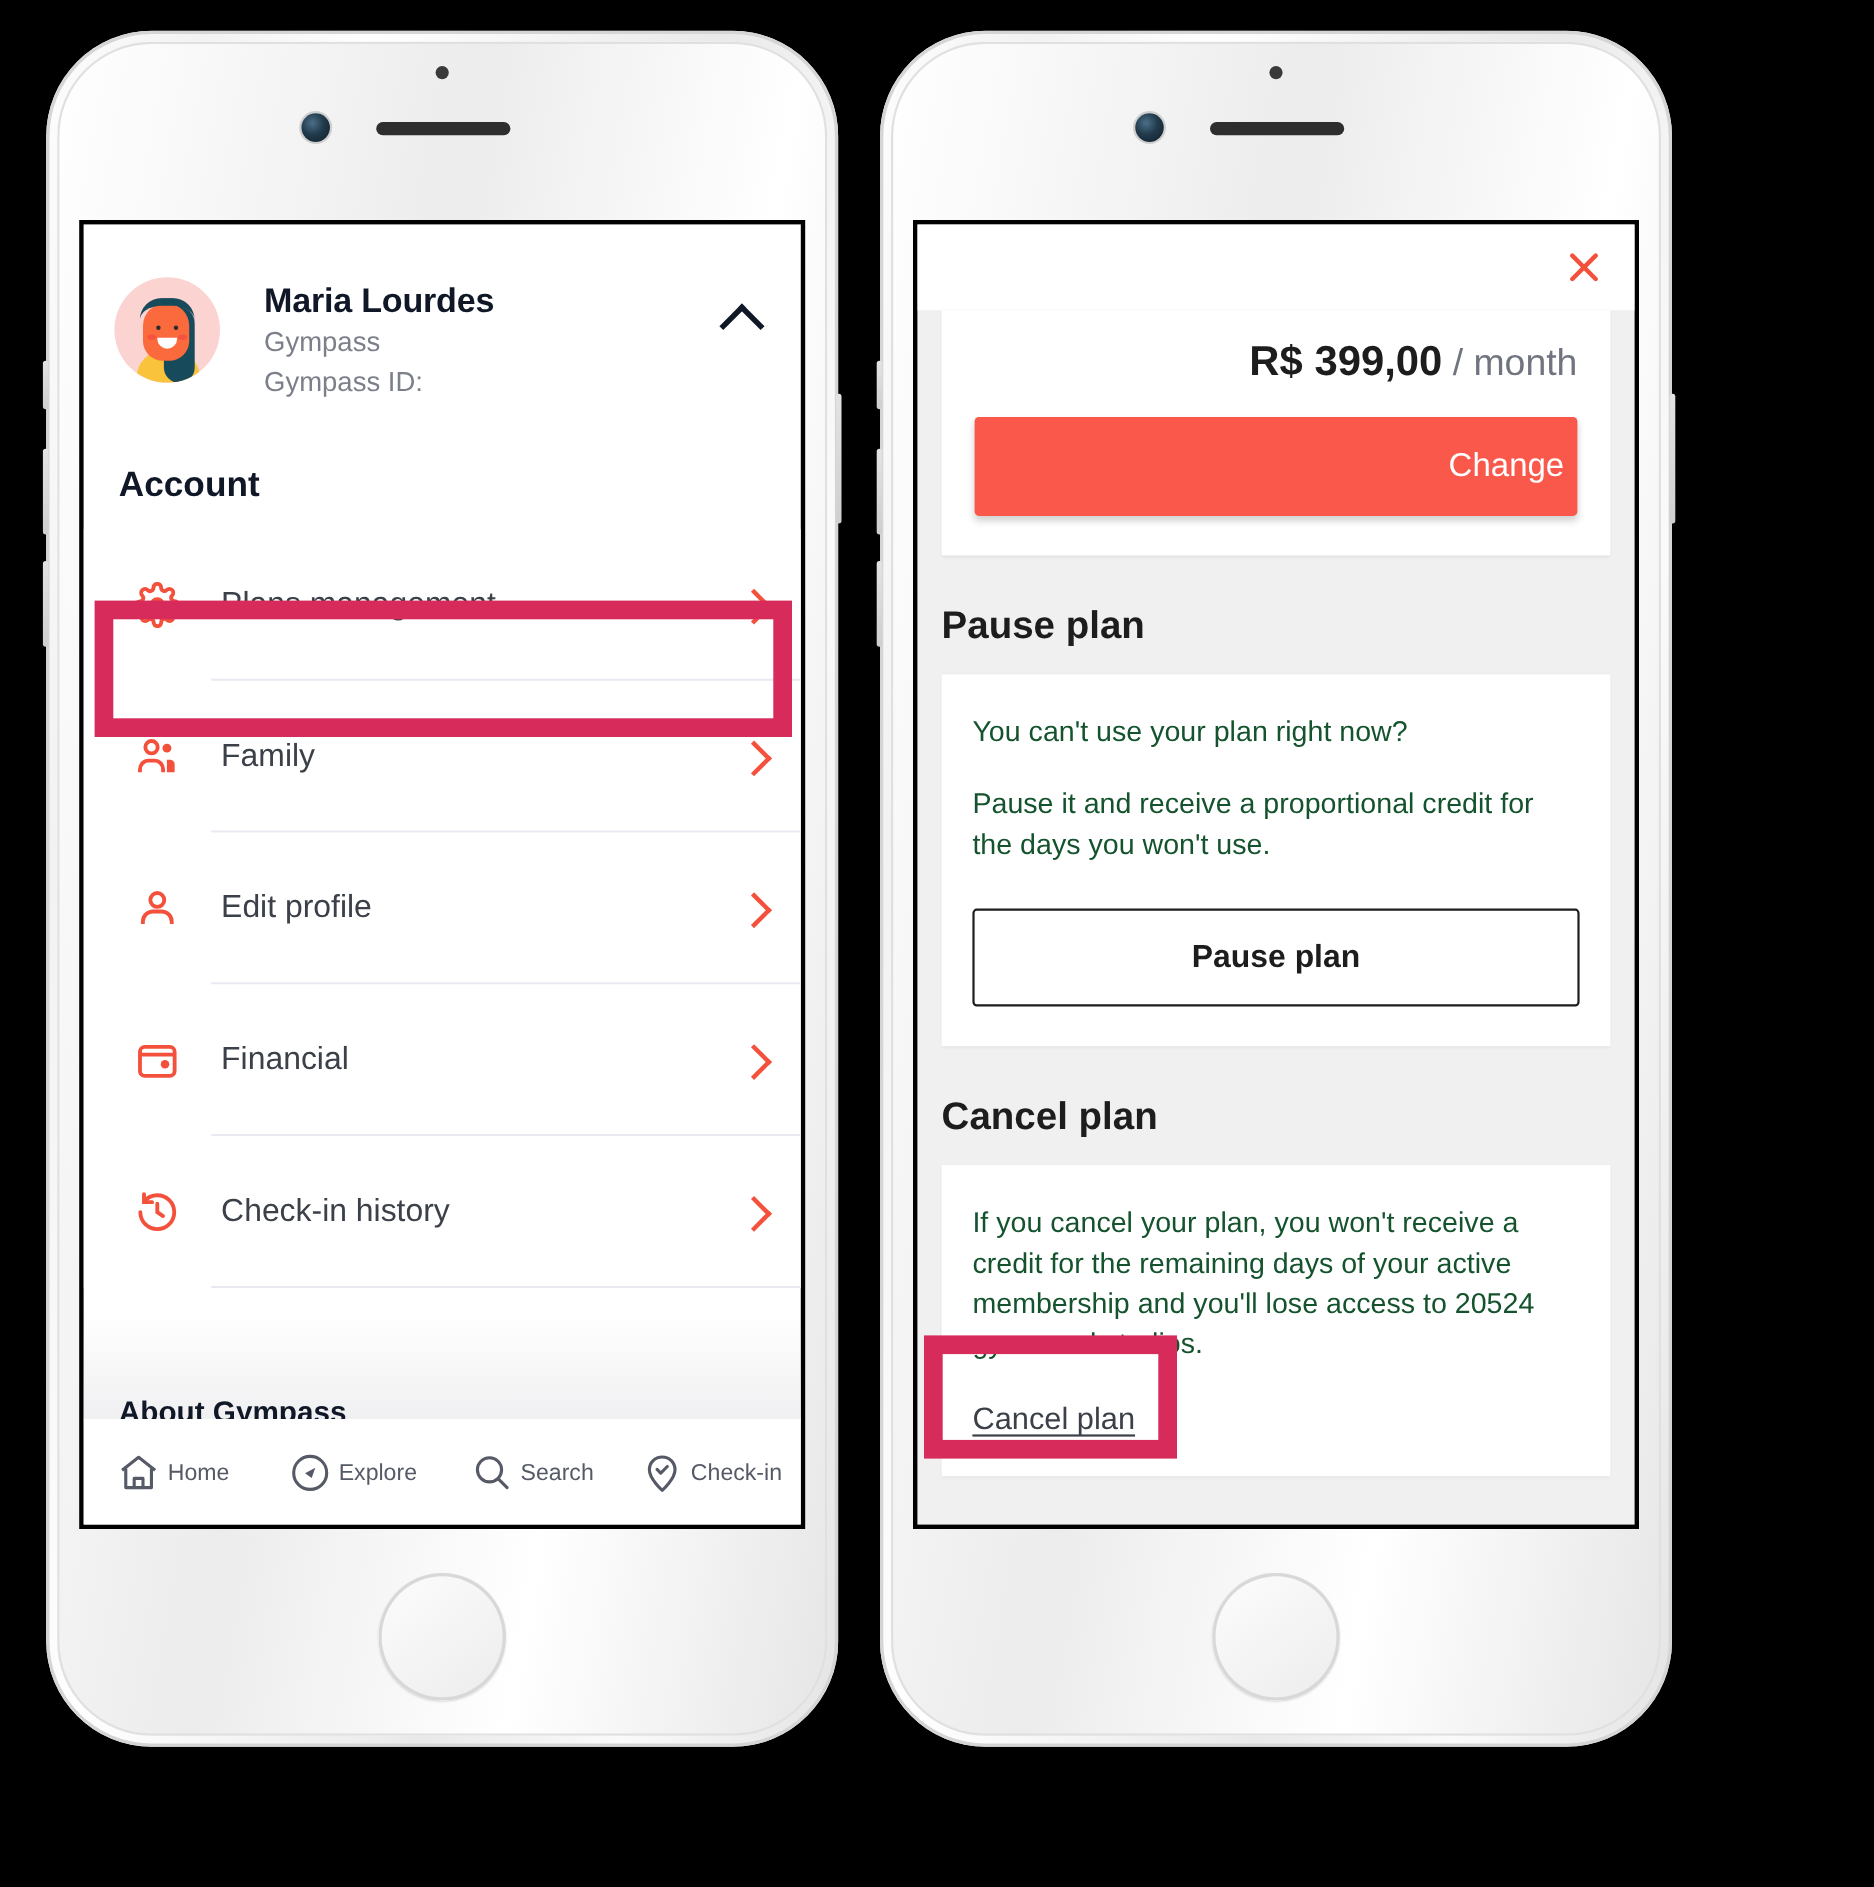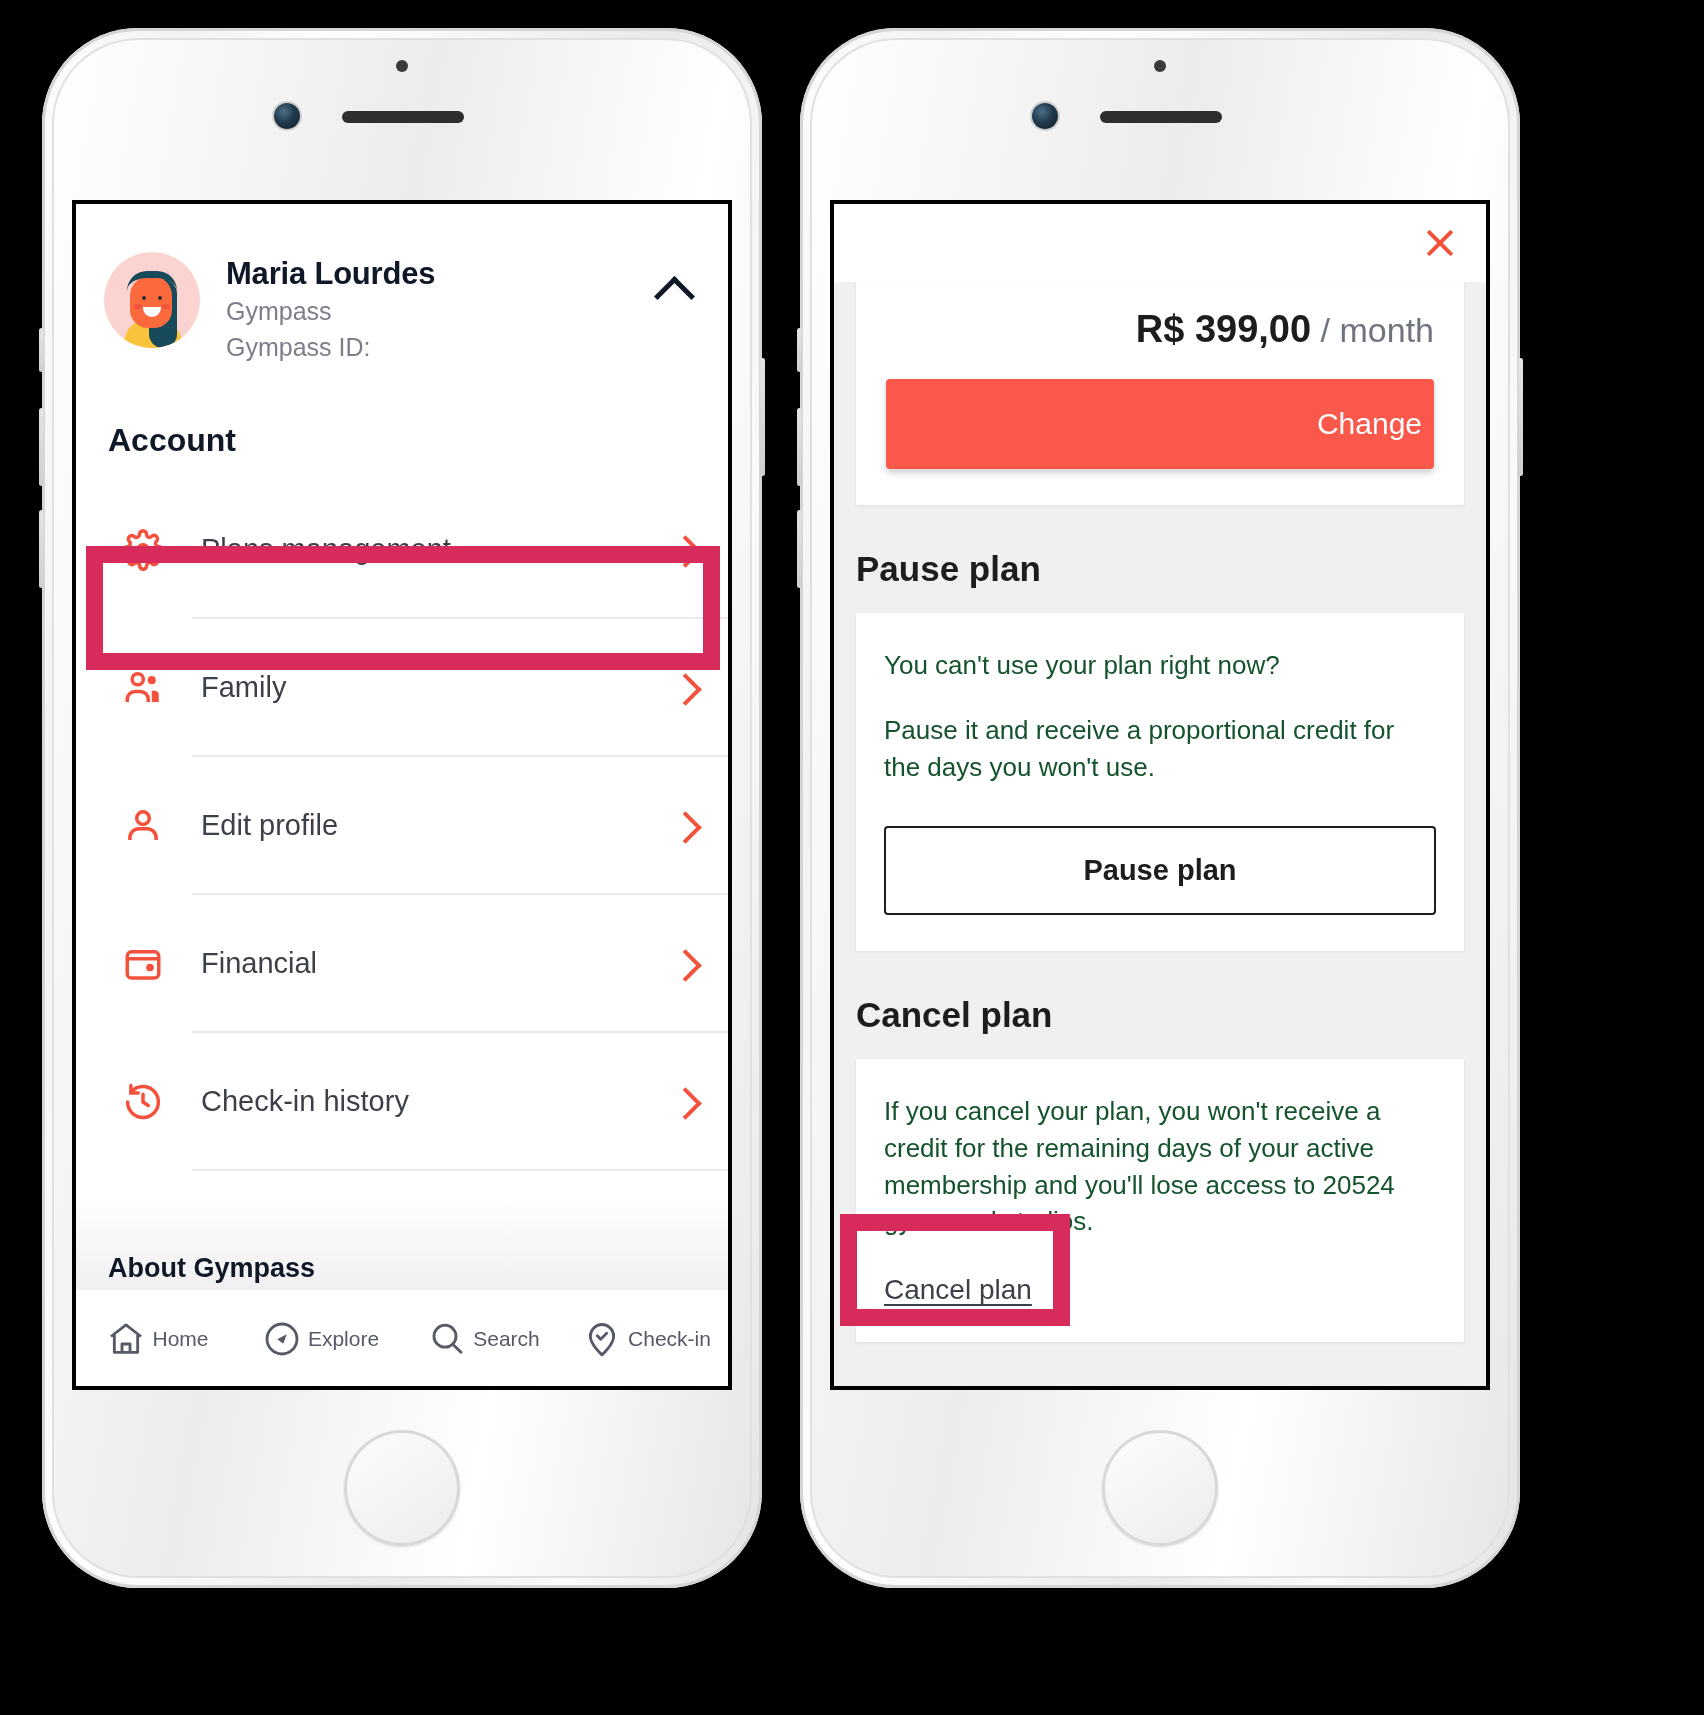--- a/index.html
+++ b/index.html
@@ -166,21 +166,21 @@
   .av-cheek.l { left: 30px; }
   .av-cheek.r { left: 58px; }
   .av-smile {
     position: absolute;
     left: 39px; top: 55px;
     width: 18px; height: 10px;
     background: #ffffff;
     border-radius: 0 0 12px 12px;
   }
 
-  .profile-text { margin-left: 26px; padding-top: 4px; }
+  .profile-text { margin-left: 40px; padding-top: 4px; }
   .profile-name {
     font-size: 31px;
     font-weight: bold;
     color: #101828;
     letter-spacing: -.2px;
     line-height: 1.15;
   }
   .profile-sub {
     font-size: 25px;
     color: #7b7f8a;
@@ -272,21 +272,21 @@
   .fade-bottom {
     position: absolute;
     left: 0; right: 0; bottom: 96px;
     height: 96px;
     background: linear-gradient(180deg, rgba(255,255,255,0) 0%, rgba(240,240,242,1) 100%);
     pointer-events: none;
   }
   .about-peek {
     position: absolute;
     left: 32px;
-    bottom: 102px;
+    bottom: 86px;
     font-size: 27px;
     font-weight: bold;
     color: #101828;
     z-index: 2;
   }
 
   .tabbar {
     position: absolute;
     left: 0; right: 0; bottom: 0;
     height: 96px;

